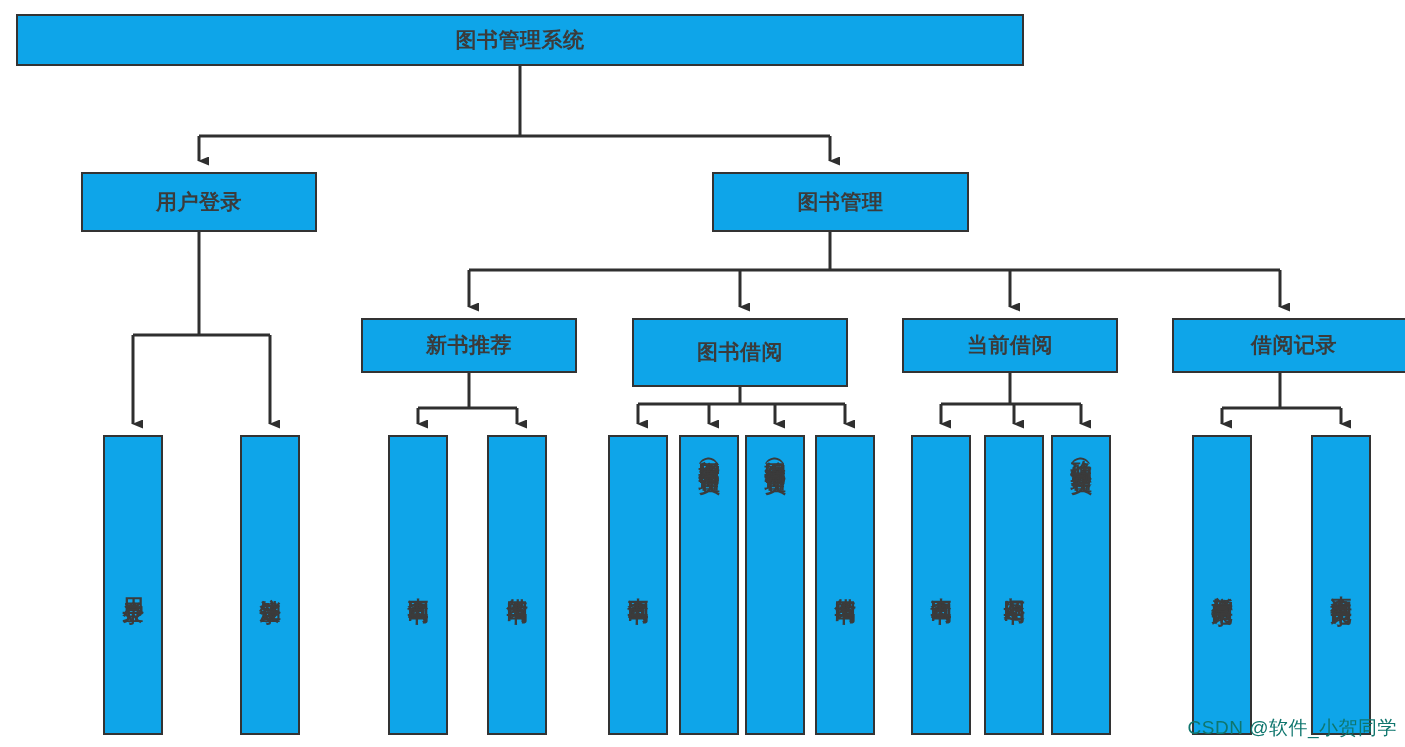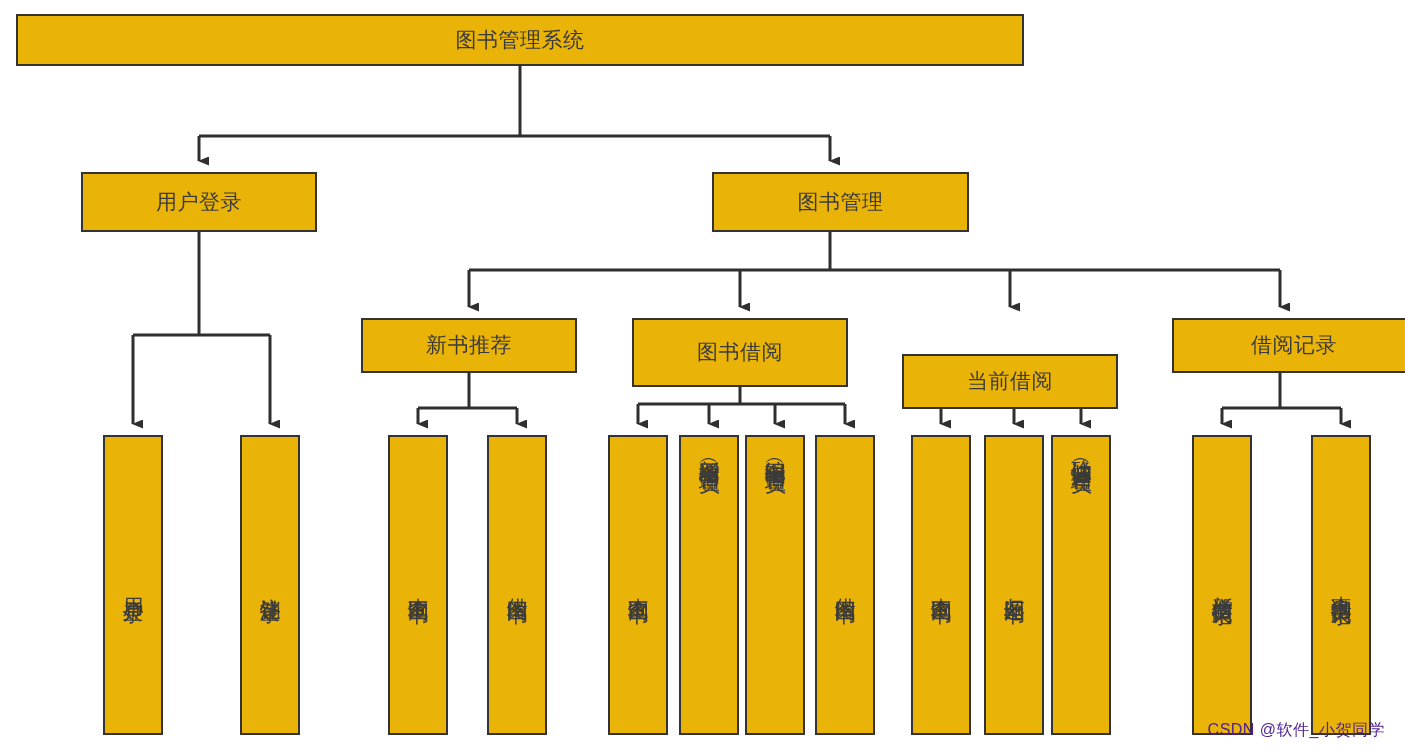--- a/index.html
+++ b/index.html
@@ -22,26 +22,27 @@
   svg#tree-svg {
     position: absolute;
     left: 0;
     top: 0;
     width: 1405px;
     height: 747px;
   }
   .node-box {
     position: absolute;
     box-sizing: border-box;
-    background: #eab308;
+    background: #0ea5e9;
     border: 2.5px solid #333333;
     display: flex;
     align-items: center;
     justify-content: center;
     color: #3a3a3a;
+    font-weight: bold;
   }
   .node-label-h {
     font-size: 21px;
     line-height: 1.15;
     letter-spacing: 0.5px;
     white-space: nowrap;
     color: #3b3b3b;
   }
   .node-label-v {
     writing-mode: vertical-rl;
@@ -56,24 +57,24 @@
     align-items: flex-start;
     justify-content: center;
     padding-top: 6px;
   }
   .leaf-box.center-v {
     align-items: center;
     padding-top: 0;
   }
   #watermark {
     position: absolute;
-    right: 20px;
+    right: 8px;
     bottom: 6px;
-    font-size: 16px;
-    color: #4c1d95;
+    font-size: 19px;
+    color: #0f766e;
     white-space: nowrap;
     letter-spacing: 0.5px;
   }
 </style>
 </head>
 <body>
 
 <div id="diagram-root">
 
   <svg id="tree-svg" viewBox="0 0 1405 747" xmlns="http://www.w3.org/2000/svg">
@@ -128,21 +129,21 @@
       </div>
       <div class="node-box" style="left: 712px; top: 172px; width: 257px; height: 60px;">
         <span class="node-label-h">图书管理</span>
       </div>
       <div class="node-box" style="left: 361px; top: 318px; width: 216px; height: 55px;">
         <span class="node-label-h">新书推荐</span>
       </div>
       <div class="node-box" style="left: 632px; top: 318px; width: 216px; height: 69px;">
         <span class="node-label-h">图书借阅</span>
       </div>
-      <div class="node-box" style="left: 902px; top: 318px; width: 216px; height: 55px; margin-top: 36px;">
+      <div class="node-box" style="left: 902px; top: 318px; width: 216px; height: 55px;">
         <span class="node-label-h">当前借阅</span>
       </div>
       <div class="node-box" style="left: 1172px; top: 318px; width: 244px; height: 55px; text-align: center;">
         <span class="node-label-h">借阅记录</span>
       </div>
       <div class="node-box leaf-box center-v" style="left: 103px; top: 435px; width: 60px; height: 300px;">
         <span class="node-label-v">用户登录</span>
       </div>
       <div class="node-box leaf-box center-v" style="left: 240px; top: 435px; width: 60px; height: 300px;">
         <span class="node-label-v">注销登录</span>

